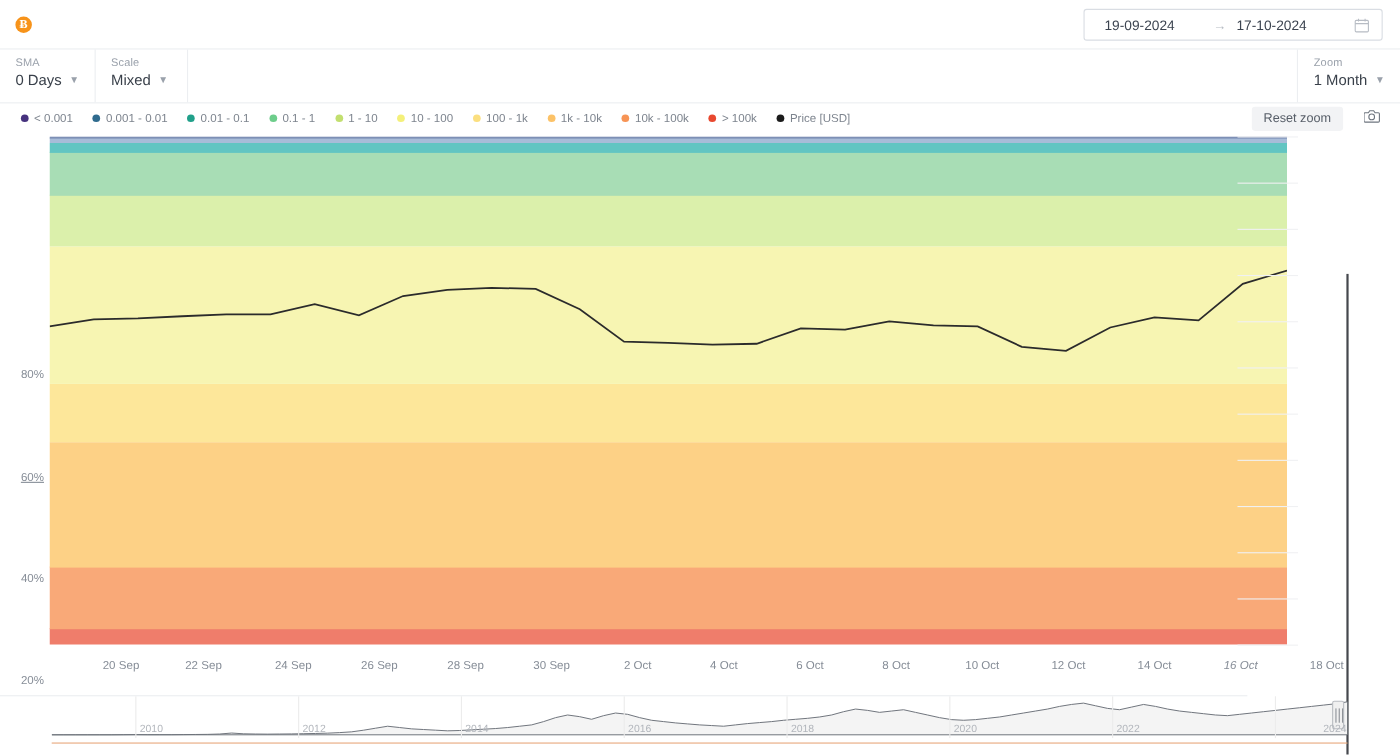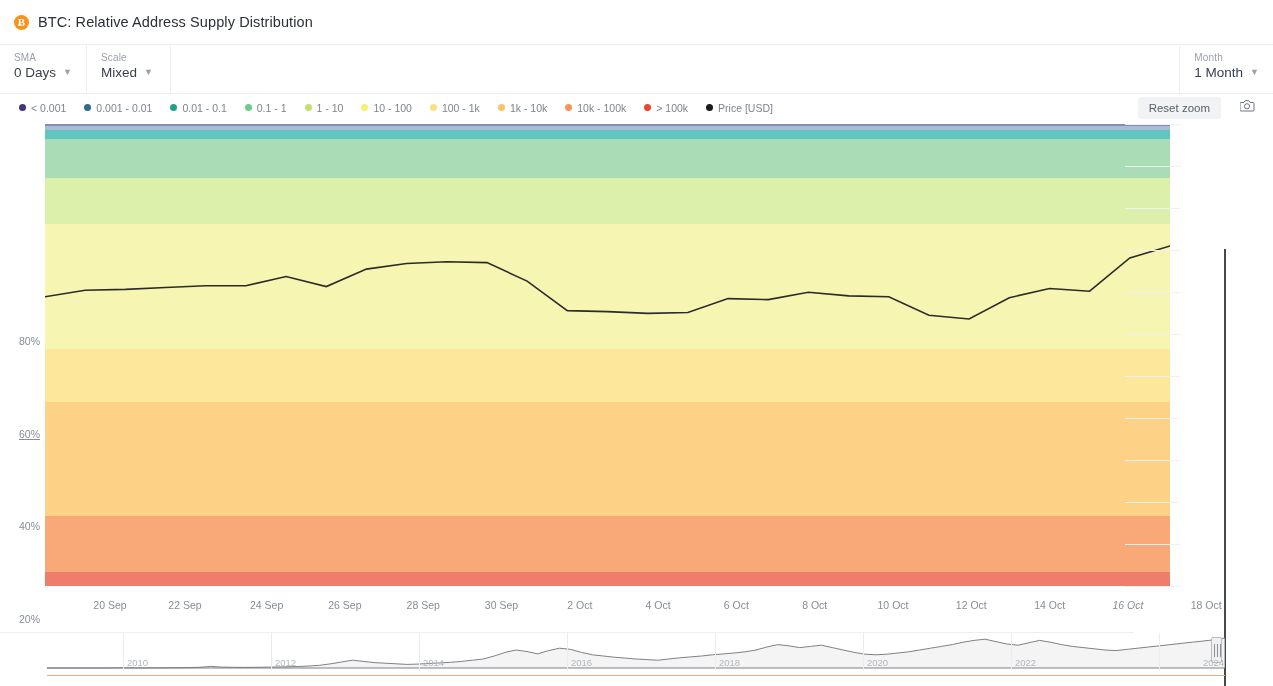--- a/index.html
+++ b/index.html
@@ -138,44 +138,56 @@
   .nav-handle i {
     position: absolute; top: 6px; width: 1px; height: 13px; background: #8e9298; display:block;
   }
 </style>
 </head>
 <body>
 
 <div class="header">
   <div class="title-wrap">
     <span class="btc-coin">Ƀ</span>
-    <span class="chart-title">BTC: Relative Address Supply Distribution</span>
-  </div>
-
+  </div>
+
+  <div class="daterange">
+    <span class="d1">19-09-2024</span>
+    <span class="arrow">→</span>
+    <span class="d2">17-10-2024</span>
+    <span class="cal-icon">
+      <svg width="14" height="14" viewBox="0 0 14 14" fill="none" stroke="currentColor" stroke-width="1">
+        <rect x="1" y="2.5" width="12" height="10.5" rx="1"></rect>
+        <line x1="1" y1="5.5" x2="13" y2="5.5"></line>
+        <line x1="4" y1="1" x2="4" y2="3.6"></line>
+        <line x1="10" y1="1" x2="10" y2="3.6"></line>
+      </svg>
+    </span>
+  </div>
 </div>
 
 <div class="controls">
   <div class="ctrl">
     <div class="ctrl-label">SMA</div>
     <div class="ctrl-value">
       <span>0 Days</span>
       <span class="chev">▼</span>
     </div>
   </div>
 
   <div class="ctrl">
     <div class="ctrl-label">Scale</div>
     <div class="ctrl-value">
       <span>Mixed</span>
       <span class="chev">▼</span>
     </div>
   </div>
 
   <div class="ctrl zoom-ctrl">
-    <div class="ctrl-label">Month</div>
+    <div class="ctrl-label">Zoom</div>
     <div class="ctrl-value">
       <span>1 Month</span>
       <span class="chev">▼</span>
     </div>
   </div>
 </div>
 
 <div class="legend" id="legend-row">
   <div class="legend-item">
       <span class="legend-dot" style="background: rgb(70, 50, 126);"></span>

